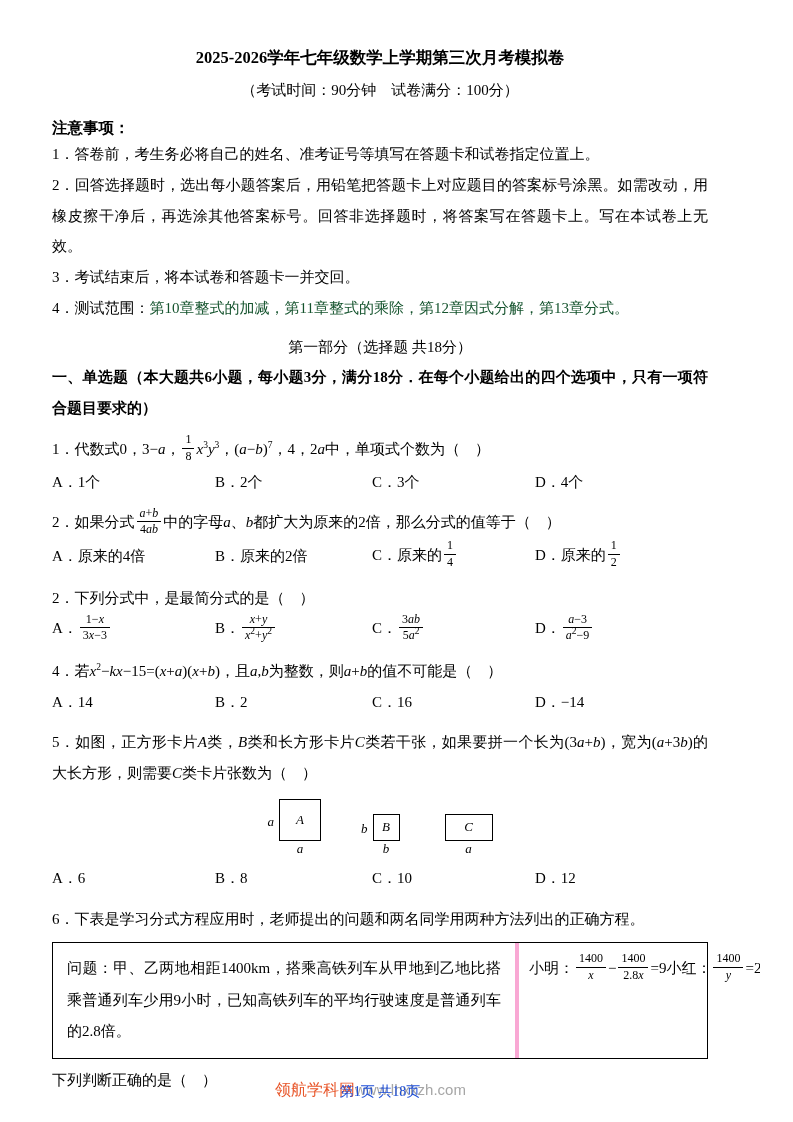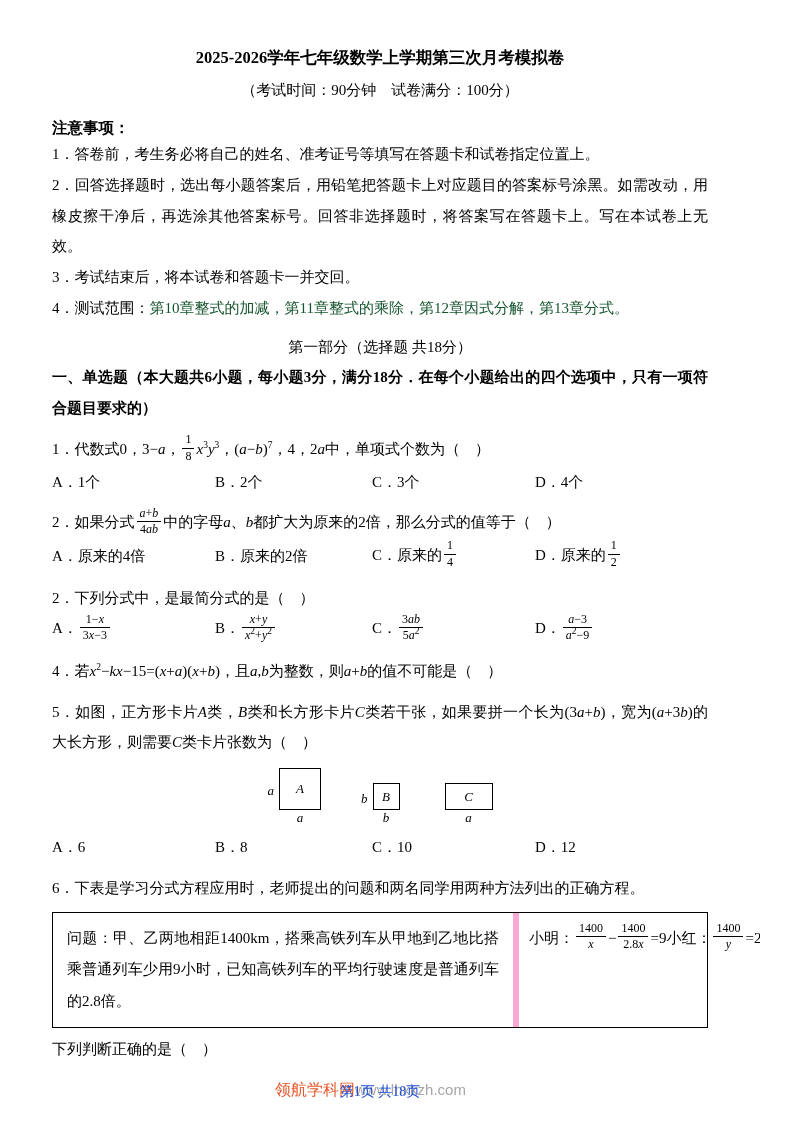--- a/index.html
+++ b/index.html
@@ -28,21 +28,21 @@
   .left-label{font-style:italic;font-size:13px;margin-bottom:14px;}
   .cardcol{display:flex;flex-direction:column;align-items:center;}
   .card{border:1px solid #000;display:flex;align-items:center;justify-content:center;box-sizing:border-box;background:#fff;}
   .cardA{width:42px;height:42px;}
   .cardB{width:27px;height:27px;}
   .cardC{width:48px;height:27px;}
   .card .card-label{font-style:italic;font-size:13px;}
   .bottom-label{font-style:italic;font-size:13px;height:18px;}
   
   .qtable{display:flex;border:1px solid #000;margin:8px 0 6px;}
-  .qt-left{flex:1;padding:10px 14px;border-right:6px solid #f9a8d4;line-height:2.1;text-align:justify;}
+  .qt-left{flex:1;padding:10px 14px;border-right:4px solid #f9a8d4;line-height:2.1;text-align:justify;}
   .qt-right{width:188px;box-sizing:border-box;padding:10px 10px;display:flex;flex-direction:row;justify-content:space-evenly;}
   .eq{white-space:nowrap;line-height:1.6;}
   .tail{line-height:2.05;}
   
   .footer{position:absolute;left:0;right:0;bottom:16px;height:26px;}
   .watermark{position:absolute;left:50%;transform:translateX(-55%);top:0;font-size:16px;white-space:nowrap;}
   .wm-brand{color:#e8562a;}
   .wm-url{color:#a6a6a6;font-family:"Liberation Sans","DejaVu Sans",sans-serif;font-size:15px;}
   .page-num{position:absolute;left:50%;transform:translateX(-50%);top:3px;color:#1d4ed8;font-size:14px;white-space:nowrap;}
 </style>
@@ -114,20 +114,26 @@
           </span></span>
       <span class="opt">D．<span class="frac">
             <span class="fnum"><span class="mi">a</span>−3</span>
             <span class="fden"><span class="mi">a</span><sup>2</sup>−9</span>
           </span></span>
     </div>
   </div>
 
   <div class="q">
     <div class="stem">4．若<span class="mi">x</span><sup>2</sup>−<span class="mi">kx</span>−15=(<span class="mi">x</span>+<span class="mi">a</span>)(<span class="mi">x</span>+<span class="mi">b</span>)，且<span class="mi">a</span>,<span class="mi">b</span>为整数，则<span class="mi">a</span>+<span class="mi">b</span>的值不可能是（　）</div>
+    <div class="options">
+      <span class="opt">A．14</span>
+      <span class="opt">B．2</span>
+      <span class="opt">C．16</span>
+      <span class="opt">D．−14</span>
+    </div>
   </div>
 
   <div class="q">
     <div class="stem">5．如图，正方形卡片<span class="mi">A</span>类，<span class="mi">B</span>类和长方形卡片<span class="mi">C</span>类若干张，如果要拼一个长为(3<span class="mi">a</span>+<span class="mi">b</span>)，宽为(<span class="mi">a</span>+3<span class="mi">b</span>)的大长方形，则需要<span class="mi">C</span>类卡片张数为（　）</div>
 
     <div class="figure">
       <span class="cardgroup">
         <span class="left-label">a</span>
         <span class="cardcol">
           <span class="card cardA">

